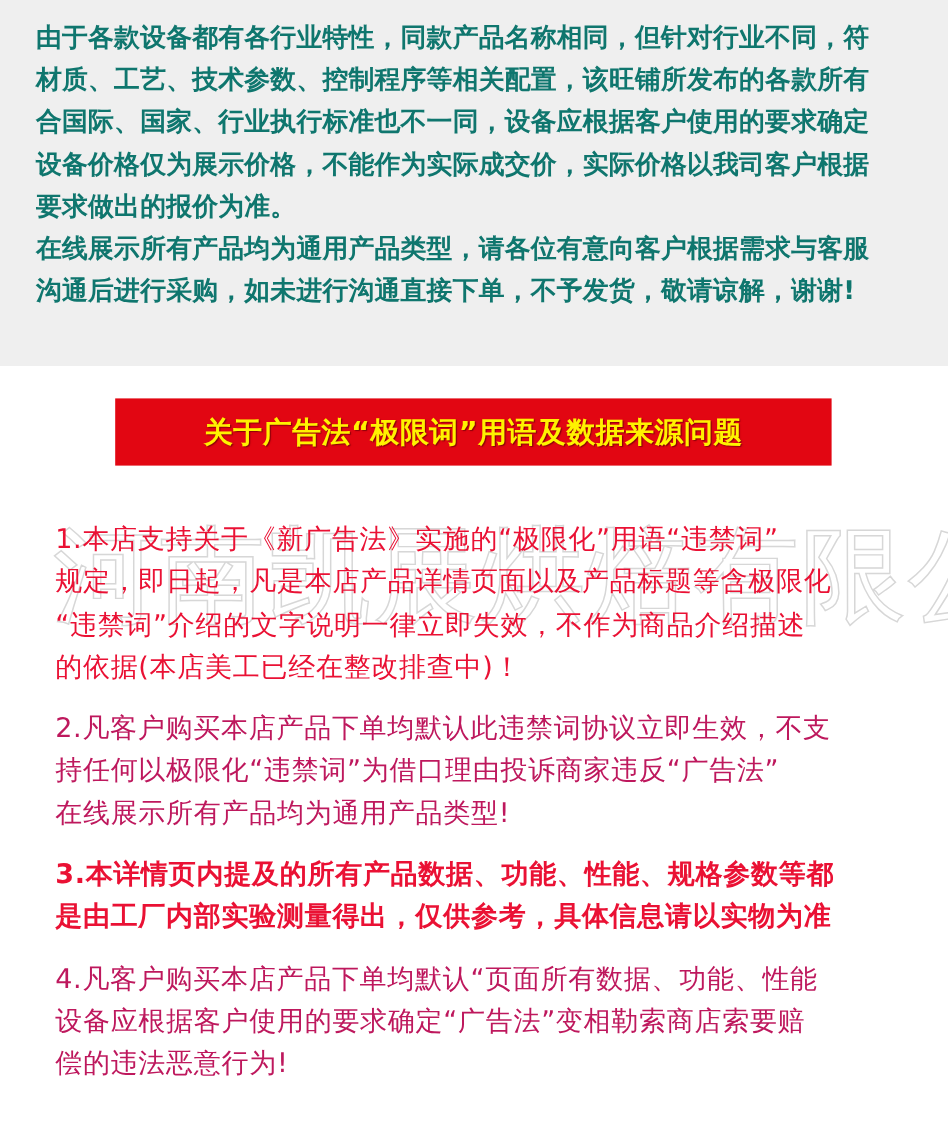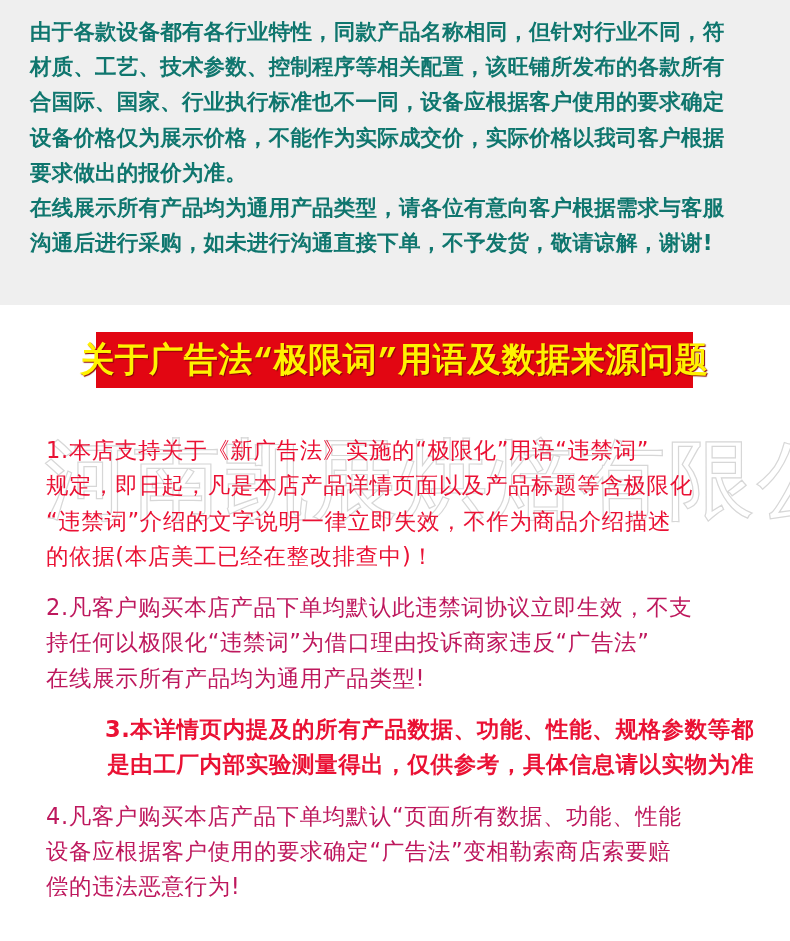--- a/index.html
+++ b/index.html
@@ -18,39 +18,38 @@
     font-size: 21.5px; line-height: 35.2px; font-weight: bold;
     color: #0f766e; letter-spacing: 0.2px;
   }
   .notice-text p { margin: 0; }
   .banner {
     position: absolute; left: 96px; top: 332px; width: 597px; height: 56px;
     background: #e20612;
     display: flex; align-items: center; justify-content: center;
   }
   .banner-title {
-    color: #fff200; font-size: 34px; font-weight: bold; letter-spacing: 0.5px;
+    color: #fff200; font-size: 24px; font-weight: bold; letter-spacing: 0.5px;
     text-shadow: 1px 1px 1px #8a0008;
     white-space: nowrap;
-    font-family: Liberation Mono, monospace;
   }
   .watermark {
     position: absolute; left: 44px; top: 430px; width: 720px;
     font-size: 88px; line-height: 100px; white-space: nowrap;
     color: transparent; -webkit-text-stroke: 1.2px #d7d7d7;
     letter-spacing: 1px;
   }
   .clauses {
     position: absolute; left: 30px; top: 417px; width: 740px;
     font-size: 22.5px; line-height: 35.3px;
     letter-spacing: 0.6px;
   }
   .clause { margin: 16px; }
   .red { color: #ea1134; }
-  .red-strong { color: #ea1134; font-weight: bold; text-align: right; }
+  .red-strong { color: #ea1134; font-weight: bold; }
   .dark { color: #be185d; }
 </style>
 </head>
 <body>
 
 <div class="notice">
   <div class="notice-text">
     <p>由于各款设备都有各行业特性，同款产品名称相同，但针对行业不同，符</p>
     <p>材质、工艺、技术参数、控制程序等相关配置，该旺铺所发布的各款所有</p>
     <p>合国际、国家、行业执行标准也不一同，设备应根据客户使用的要求确定</p>

